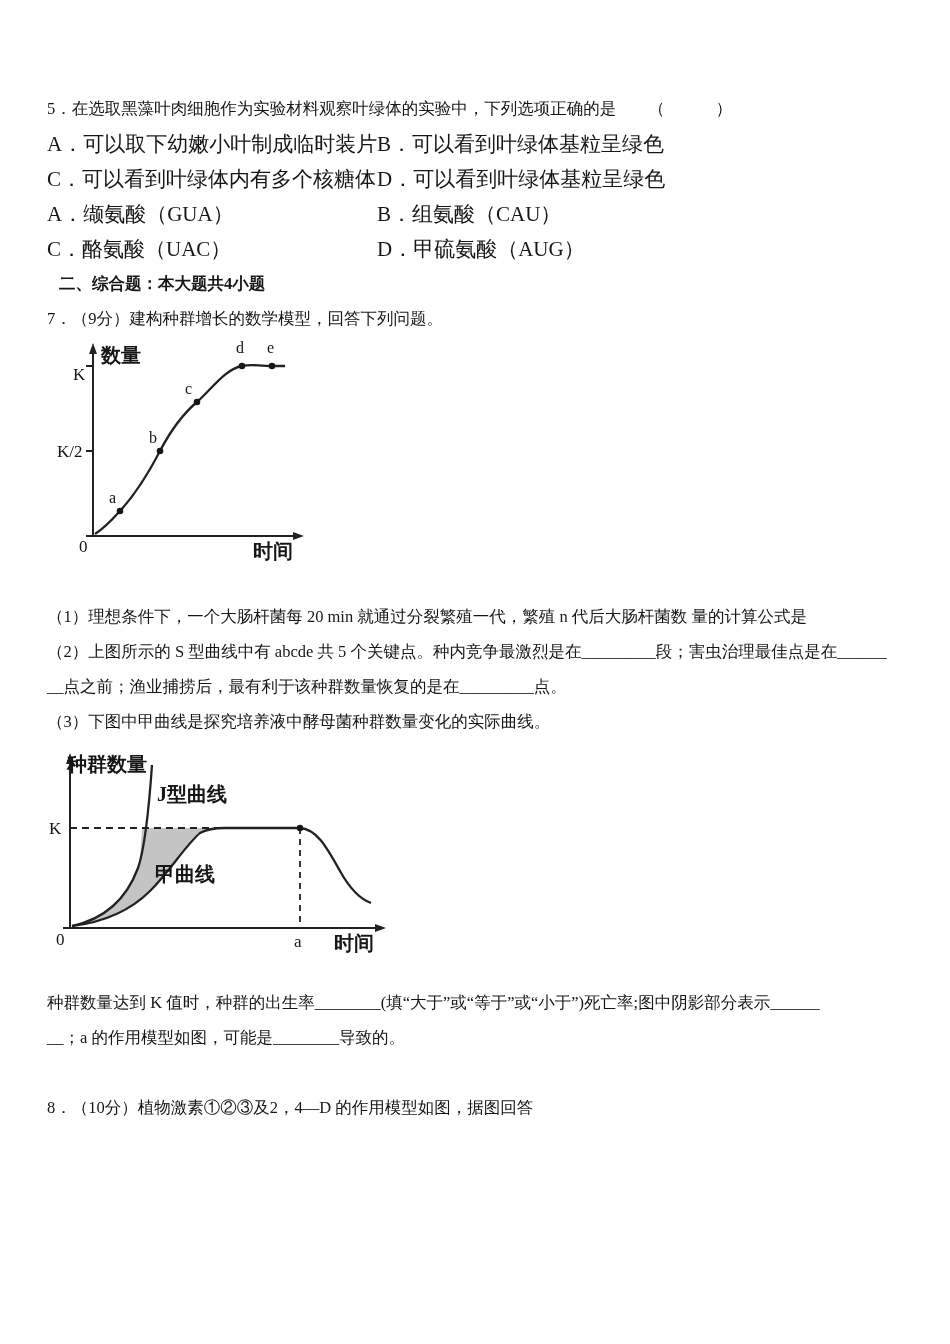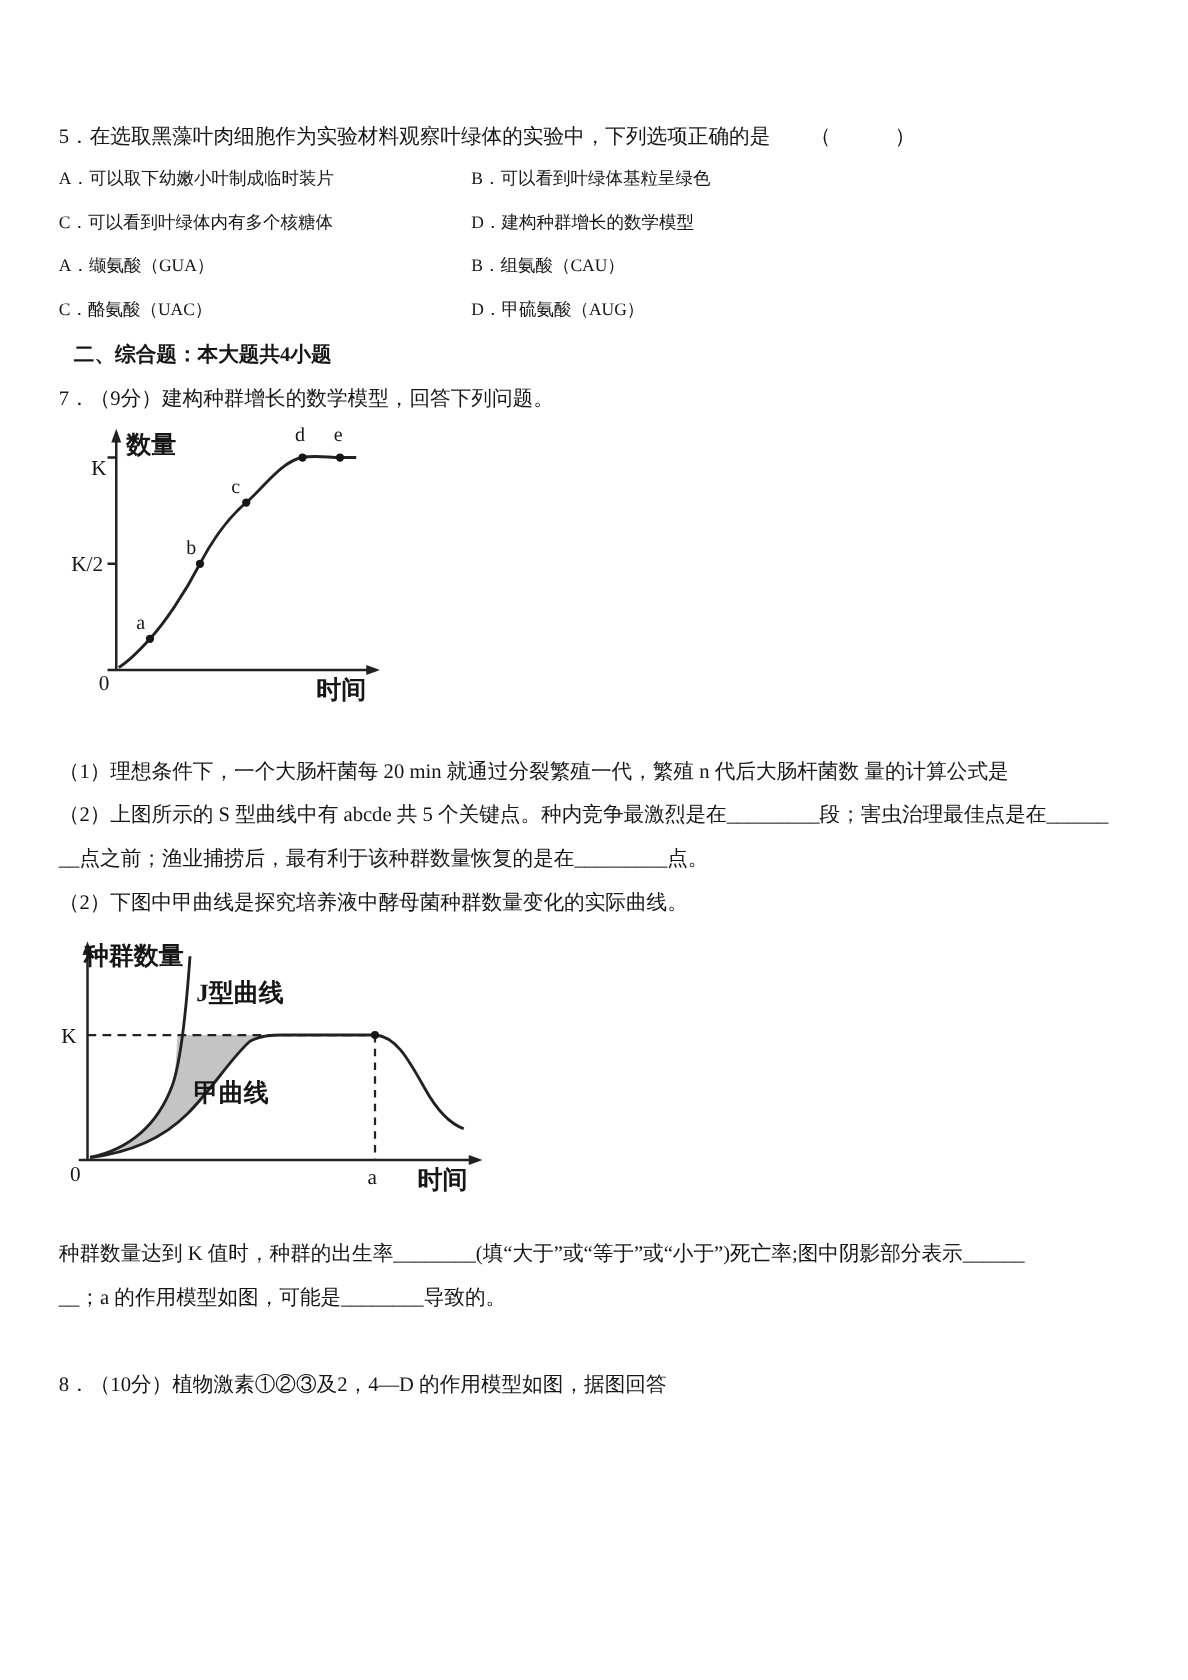--- a/index.html
+++ b/index.html
@@ -3,21 +3,21 @@
 <meta charset="utf-8">
 <style>
   html,body{margin:0;padding:0;}
   body{
     width:950px;height:1344px;background:#ffffff;
     font-family:"Liberation Serif","DejaVu Serif",serif;
     color:#161616;
   }
   .page{padding:98px 60px 0 47px;}
   .line{font-size:16.5px;line-height:22px;margin:0 0 13px 0;white-space:nowrap;}
-  .opt-row{display:flex;font-size:14px;line-height:22px;margin:0 0 13px 0;white-space:nowrap;}
+  .opt-row{display:flex;font-size:21px;line-height:22px;margin:0 0 13px 0;white-space:nowrap;}
   .col1{flex:0 0 330px;width:330px;}
   .bracket{margin-left:32px;letter-spacing:6px;}
   .section{font-weight:bold;margin-left:12px;}
   sub{font-size:11px;vertical-align:-3px;}
   sup{font-size:11px;vertical-align:5px;}
   .fig1{margin:4px 0 38px 8px;}
   .fig2{margin:8px 0 34px -2px;}
   .gap20{margin-bottom:20px;}
   .gap48{margin-bottom:48px;}
   svg{display:block;}
@@ -32,21 +32,21 @@
 
 <div class="page">
 
   <p class="line"><span>5．在选取黑藻叶肉细胞作为实验材料观察叶绿体的实验中，下列选项正确的是</span><span class="bracket">（　　）</span></p>
   <div class="opt-row">
     <span class="col1">A．可以取下幼嫩小叶制成临时装片</span>
     <span>B．可以看到叶绿体基粒呈绿色</span>
   </div>
   <div class="opt-row">
     <span class="col1">C．可以看到叶绿体内有多个核糖体</span>
-    <span>D．建构种群增长的数学模型</span>
+    <span>D．可以看到叶绿体基粒呈绿色</span>
   </div>
 
   <div class="opt-row">
     <span class="col1">A．缬氨酸（GUA）</span>
     <span>B．组氨酸（CAU）</span>
   </div>
   <div class="opt-row">
     <span class="col1">C．酪氨酸（UAC）</span>
     <span>D．甲硫氨酸（AUG）</span>
   </div>
@@ -85,21 +85,21 @@
       <text x="181" y="17" class="point-label">d</text>
       <text x="212" y="17" class="point-label">e</text>
     </svg>
   </div>
 
   <p class="line">（1）理想条件下，一个大肠杆菌每 20 min 就通过分裂繁殖一代，繁殖 n 代后大肠杆菌数 量的计算公式是</p>
 
   <p class="line">（2）上图所示的 S 型曲线中有 abcde 共 5 个关键点。种内竞争最激烈是在_________段；害虫治理最佳点是在______</p>
   <p class="line">__点之前；渔业捕捞后，最有利于该种群数量恢复的是在_________点。</p>
 
-  <p class="line" style="margin-bottom:10px;">（2）下图中甲曲线是探究培养液中酵母菌种群数量变化的实际曲线。</p>
+  <p class="line" style="margin-bottom:10px;">（3）下图中甲曲线是探究培养液中酵母菌种群数量变化的实际曲线。</p>
 
   <div class="fig2">
     <svg width="350" height="215" viewBox="0 0 350 215" role="img">
 
       <path d="M 27 183 C 55 177 80 160 93 125 C 96 113 96 99 97 85 L 180 85 C 170 85 162 86 155 90 C 140 103 125 128 105 148 C 85 168 60 179 27 183 Z" fill="#c4c4c4" stroke="none"></path>
 
       <line class="stroke" x1="25" y1="185" x2="25" y2="13" stroke-width="2"></line>
       <polygon points="21,21 25,10 29,21" fill="#222"></polygon>
       <line class="stroke" x1="18" y1="185" x2="338" y2="185" stroke-width="2"></line>
       <polygon points="330,181 341,185 330,189" fill="#222"></polygon>

